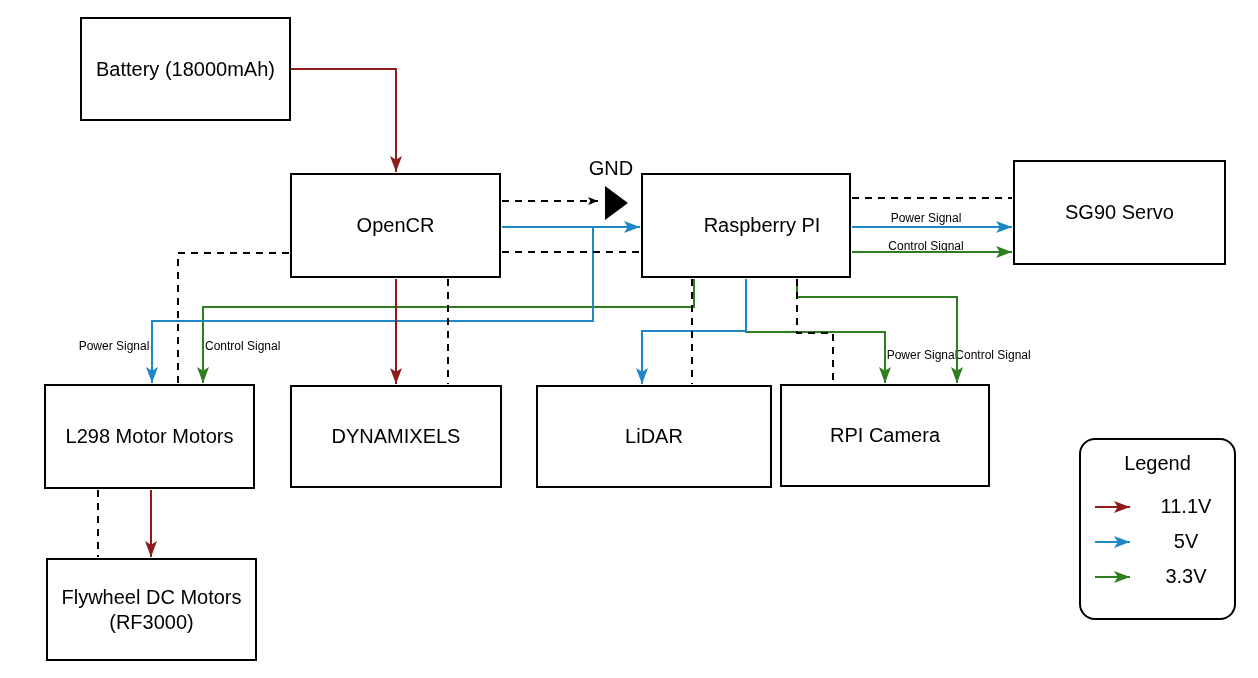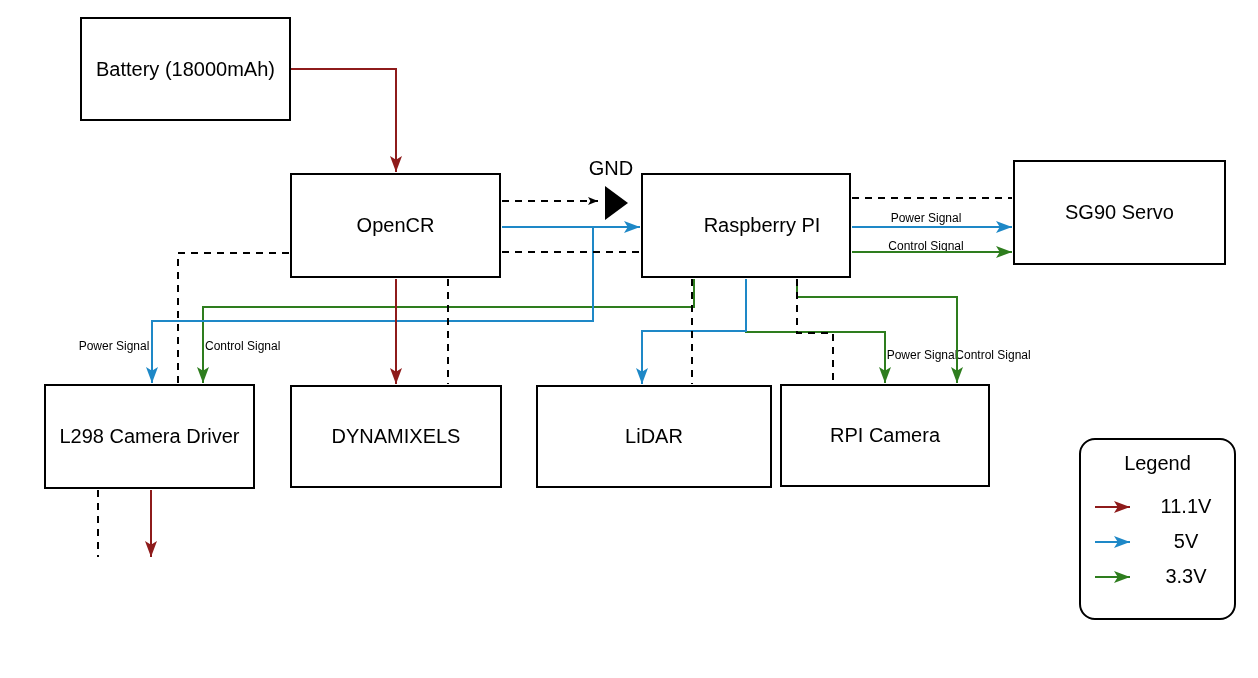--- a/index.html
+++ b/index.html
@@ -37,35 +37,39 @@
 
   <div class="node" style="left:641px;top:173px;width:210px;height:105px;padding-left:32px;">
     <span>Raspberry PI</span>
   </div>
 
   <div class="node" style="left:1013px;top:160px;width:213px;height:105px;">
     <span>SG90 Servo</span>
   </div>
 
   <div class="node" style="left:44px;top:384px;width:211px;height:105px;">
-    <span>L298 Camera Driver</span>
+    <span>L298 Motor Motors</span>
   </div>
 
   <div class="node" style="left:290px;top:385px;width:212px;height:103px;">
     <span>DYNAMIXELS</span>
   </div>
 
   <div class="node" style="left:536px;top:385px;width:236px;height:103px;">
     <span>LiDAR</span>
   </div>
 
   <div class="node" style="left:780px;top:384px;width:210px;height:103px;">
     <span>RPI Camera</span>
   </div>
 
+  <div class="node" style="left:46px;top:558px;width:211px;height:103px;">
+    <span>Flywheel DC Motors</span>
+    <span>(RF3000)</span>
+  </div>
 
   <div class="legend-box"></div>
   <div class="legend-title">Legend</div>
   <div class="legend-label" style="top:495px;">11.1V</div>
   <div class="legend-label" style="top:530px;">5V</div>
   <div class="legend-label" style="top:565px;">3.3V</div>
 
   <div class="gnd-lbl" style="left:583px;top:157px;width:56px;">GND</div>
   <div class="lbl" style="left:78px;top:339px;width:72px;">Power Signal</div>
   <div class="lbl" style="left:205px;top:339px;width:72px;">Control Signal</div>

